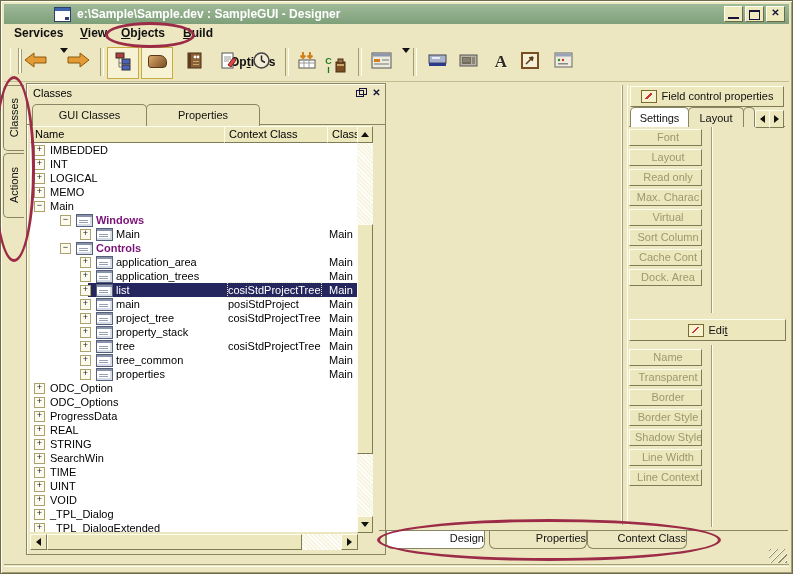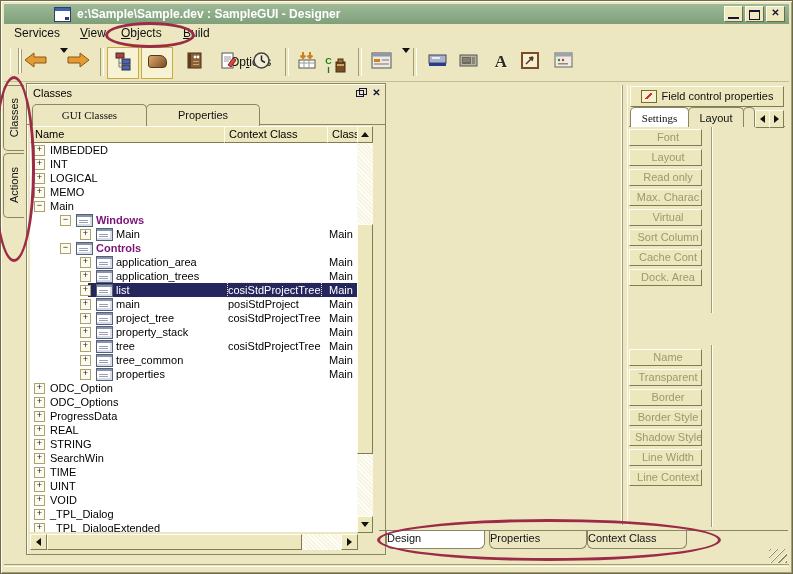--- a/index.html
+++ b/index.html
@@ -15,21 +15,21 @@
             border:1px solid #2e3e66;box-shadow:inset 0 3px 0 #3E64B0;position:relative;}
   .app-icon::after{content:"";position:absolute;right:1px;bottom:1px;width:4px;height:3px;background:#30406e;}
   .title-text{color:#fff;font-weight:bold;font-size:12px;white-space:nowrap;}
   .tb-btns{margin-left:auto;display:flex;gap:2px;padding-right:4px;}
   .tbb{width:17px;height:14px;background:#EFE9BE;border:1px solid;
        border-color:#FFFEF0 #6E6B4A #6E6B4A #FFFEF0;position:relative;
        font-size:10px;line-height:12px;text-align:center;color:#14143C;font-weight:bold;}
   .tbb .mini{position:absolute;left:3px;right:3px;bottom:2px;border-bottom:2px solid #14143C;}
   .tbb .maxi{position:absolute;left:3px;top:3px;width:9px;height:7px;border:1px solid #14143C;border-top-width:2px;}
   
-  .menubar{position:absolute;left:3px;top:23px;right:11px;height:20px;}
+  .menubar{position:absolute;left:3px;top:23px;right:11px;height:20px;font-weight:bold;}
   .mitem{position:absolute;top:2px;font-size:12px;color:#111;white-space:nowrap;}
   
   .toolbar{position:absolute;left:3px;top:43px;right:3px;height:37px;
            border-bottom:1px solid #C3BD92;}
   .titem{position:absolute;top:4px;height:28px;display:flex;align-items:center;justify-content:center;}
   .tbtn{width:28px;}
   .tbtn.checked{background:#F7F2D3;border:1px solid #C9AC3F;width:30px;height:30px;top:3px;}
   .tsep{width:2px;height:28px;border-left:1px solid #A29D74;border-right:1px solid #FFFDF0;}
   .tgrip{width:7px;height:26px;border-left:1px solid #FFFDF0;border-right:1px solid #A29D74;
          box-shadow:3px 0 0 -1px #FFFDF0,4px 0 0 -1px #A29D74;}
@@ -45,21 +45,21 @@
           border:1px solid #8A8663;box-shadow:1px 1px 0 #FFFDF0 inset;}
   .cpanel-hdr{position:absolute;left:0;top:0;right:0;height:18px;font-size:11px;}
   .cpanel-hdr .t{position:absolute;left:6px;top:3px;}
   .phbtn{position:absolute;top:2px;width:15px;height:14px;text-align:center;font-size:10px;
          line-height:14px;color:#14143C;font-weight:bold;}
   .float-glyph{position:absolute;left:4px;top:4px;width:6px;height:5px;border:1px solid #14143C;background:#ECE7C0;}
   .float-glyph::before{content:"";position:absolute;left:2px;top:-3px;width:6px;height:5px;border:1px solid #14143C;}
   .tabrow-line{position:absolute;left:0;right:0;border-bottom:1px solid #8A8663;}
   .tab{position:absolute;height:21px;background:#ECE7C0;border:1px solid #8A8663;border-bottom:none;
        border-radius:5px 5px 0 0;text-align:center;font-size:11px;line-height:20px;color:#111;}
-  .tab.active{background:#ECE7C0;font-family:Liberation Serif, serif;}
+  .tab.active{background:#ECE7C0;}
   .colhdr{position:absolute;font-size:11px;line-height:15px;padding-left:4px;overflow:hidden;white-space:nowrap;}
   .tree{position:absolute;left:3px;top:59px;width:327px;height:389px;background:#fff;overflow:hidden;}
   .trow{position:relative;height:14px;font-size:11px;line-height:14px;white-space:nowrap;}
   .hl{position:absolute;top:0;bottom:0;right:0;background:#26265E;}
   .pbox{position:absolute;top:2px;width:9px;height:9px;background:#FDFBEF;border:1px solid #ABA26C;
         font-size:9px;line-height:7px;text-align:center;color:#222;}
   .ficon{position:absolute;top:1px;width:15px;height:11px;background:#fff;border:1px solid #55607A;
          box-shadow:inset 0 2px 0 #8892AA, inset -2px -2px 0 #D8DCE6;}
   .ficon::after{content:"";position:absolute;left:2px;top:5px;width:9px;height:1px;background:#9aa0b4;box-shadow:0 2px 0 #9aa0b4;}
   .tlabel{position:absolute;top:0;}
@@ -86,21 +86,21 @@
   .rbtn.disabled{color:#9C996F;}
   .rline{position:absolute;width:1px;background:#A29D74;box-shadow:1px 0 0 #FFFDF0;}
   .center{display:flex;align-items:center;justify-content:center;padding-left:0;}
   .icon-formpen{display:inline-block;width:14px;height:11px;background:#F7F2D0;border:1px solid #7a6a30;
         position:relative;margin-right:5px;}
   .icon-formpen::after{content:"";position:absolute;left:2px;top:2px;width:9px;height:6px;
         background:linear-gradient(135deg,transparent 45%,#C33 45%,#C33 60%,transparent 60%);}
   
   .btabline{position:absolute;left:378px;right:4px;top:529px;border-top:1px solid #8A8663;}
   .btab{position:absolute;top:530px;height:17px;background:#ECE7C0;border:1px solid #8A8663;border-top:none;
-        border-radius:0 0 6px 6px;text-align:left;font-size:11px;line-height:15px;color:#111;}
+        border-radius:0 0 6px 6px;text-align:right;font-size:11px;line-height:15px;color:#111;}
   .btab.active{background:#FFFFFF;}
   
   .ellipse{position:absolute;border:3px solid #9C2B47;border-radius:50%;pointer-events:none;}
   
   .groove{position:absolute;left:3px;right:3px;top:563px;height:1px;border-top:1px solid #A29D74;
           box-shadow:0 1px 0 #FFFDF0;}
   .grip-resize{position:absolute;left:768px;top:548px;width:18px;height:14px;
           background:repeating-linear-gradient(135deg,#FFFDF0 0 1px,#8F8A62 1px 2px,transparent 2px 5px);}
 </style>
 </head>
@@ -466,20 +466,24 @@
     <div id="settings-buttons">
         <div class="rbtn b3 disabled" style="left: 1px; top: 46px; width: 66px; height: 15px;">Font</div>
         <div class="rbtn b3 disabled" style="left: 1px; top: 66px; width: 66px; height: 15px;">Layout</div>
         <div class="rbtn b3 disabled" style="left: 1px; top: 86px; width: 66px; height: 15px;">Read only</div>
         <div class="rbtn b3 disabled" style="left: 1px; top: 106px; width: 66px; height: 15px;">Max. Charac</div>
         <div class="rbtn b3 disabled" style="left: 1px; top: 126px; width: 66px; height: 15px;">Virtual</div>
         <div class="rbtn b3 disabled" style="left: 1px; top: 146px; width: 66px; height: 15px;">Sort Column</div>
         <div class="rbtn b3 disabled" style="left: 1px; top: 166px; width: 66px; height: 15px;">Cache Cont</div>
         <div class="rbtn b3 disabled" style="left: 1px; top: 186px; width: 66px; height: 15px;">Dock. Area</div>
       </div>
+    <div class="rbtn b3 center" id="edit-button" style="left:1px;top:236px;width:155px;height:20px;">
+      <span class="icon-formpen"></span>
+      <span id="edit-label">Edi<u>t</u></span>
+    </div>
     <div class="rline" style="left:83px;top:262px;height:182px;"></div>
     <div id="property-buttons">
         <div class="rbtn b3 disabled" style="left: 1px; top: 266px; width: 66px; height: 15px;">Name</div>
         <div class="rbtn b3 disabled" style="left: 1px; top: 286px; width: 66px; height: 15px;">Transparent</div>
         <div class="rbtn b3 disabled" style="left: 1px; top: 306px; width: 66px; height: 15px;">Border</div>
         <div class="rbtn b3 disabled" style="left: 1px; top: 326px; width: 66px; height: 15px;">Border Style</div>
         <div class="rbtn b3 disabled" style="left: 1px; top: 346px; width: 66px; height: 15px;">Shadow Style</div>
         <div class="rbtn b3 disabled" style="left: 1px; top: 366px; width: 66px; height: 15px;">Line Width</div>
         <div class="rbtn b3 disabled" style="left: 1px; top: 386px; width: 66px; height: 15px;">Line Context</div>
       </div>

